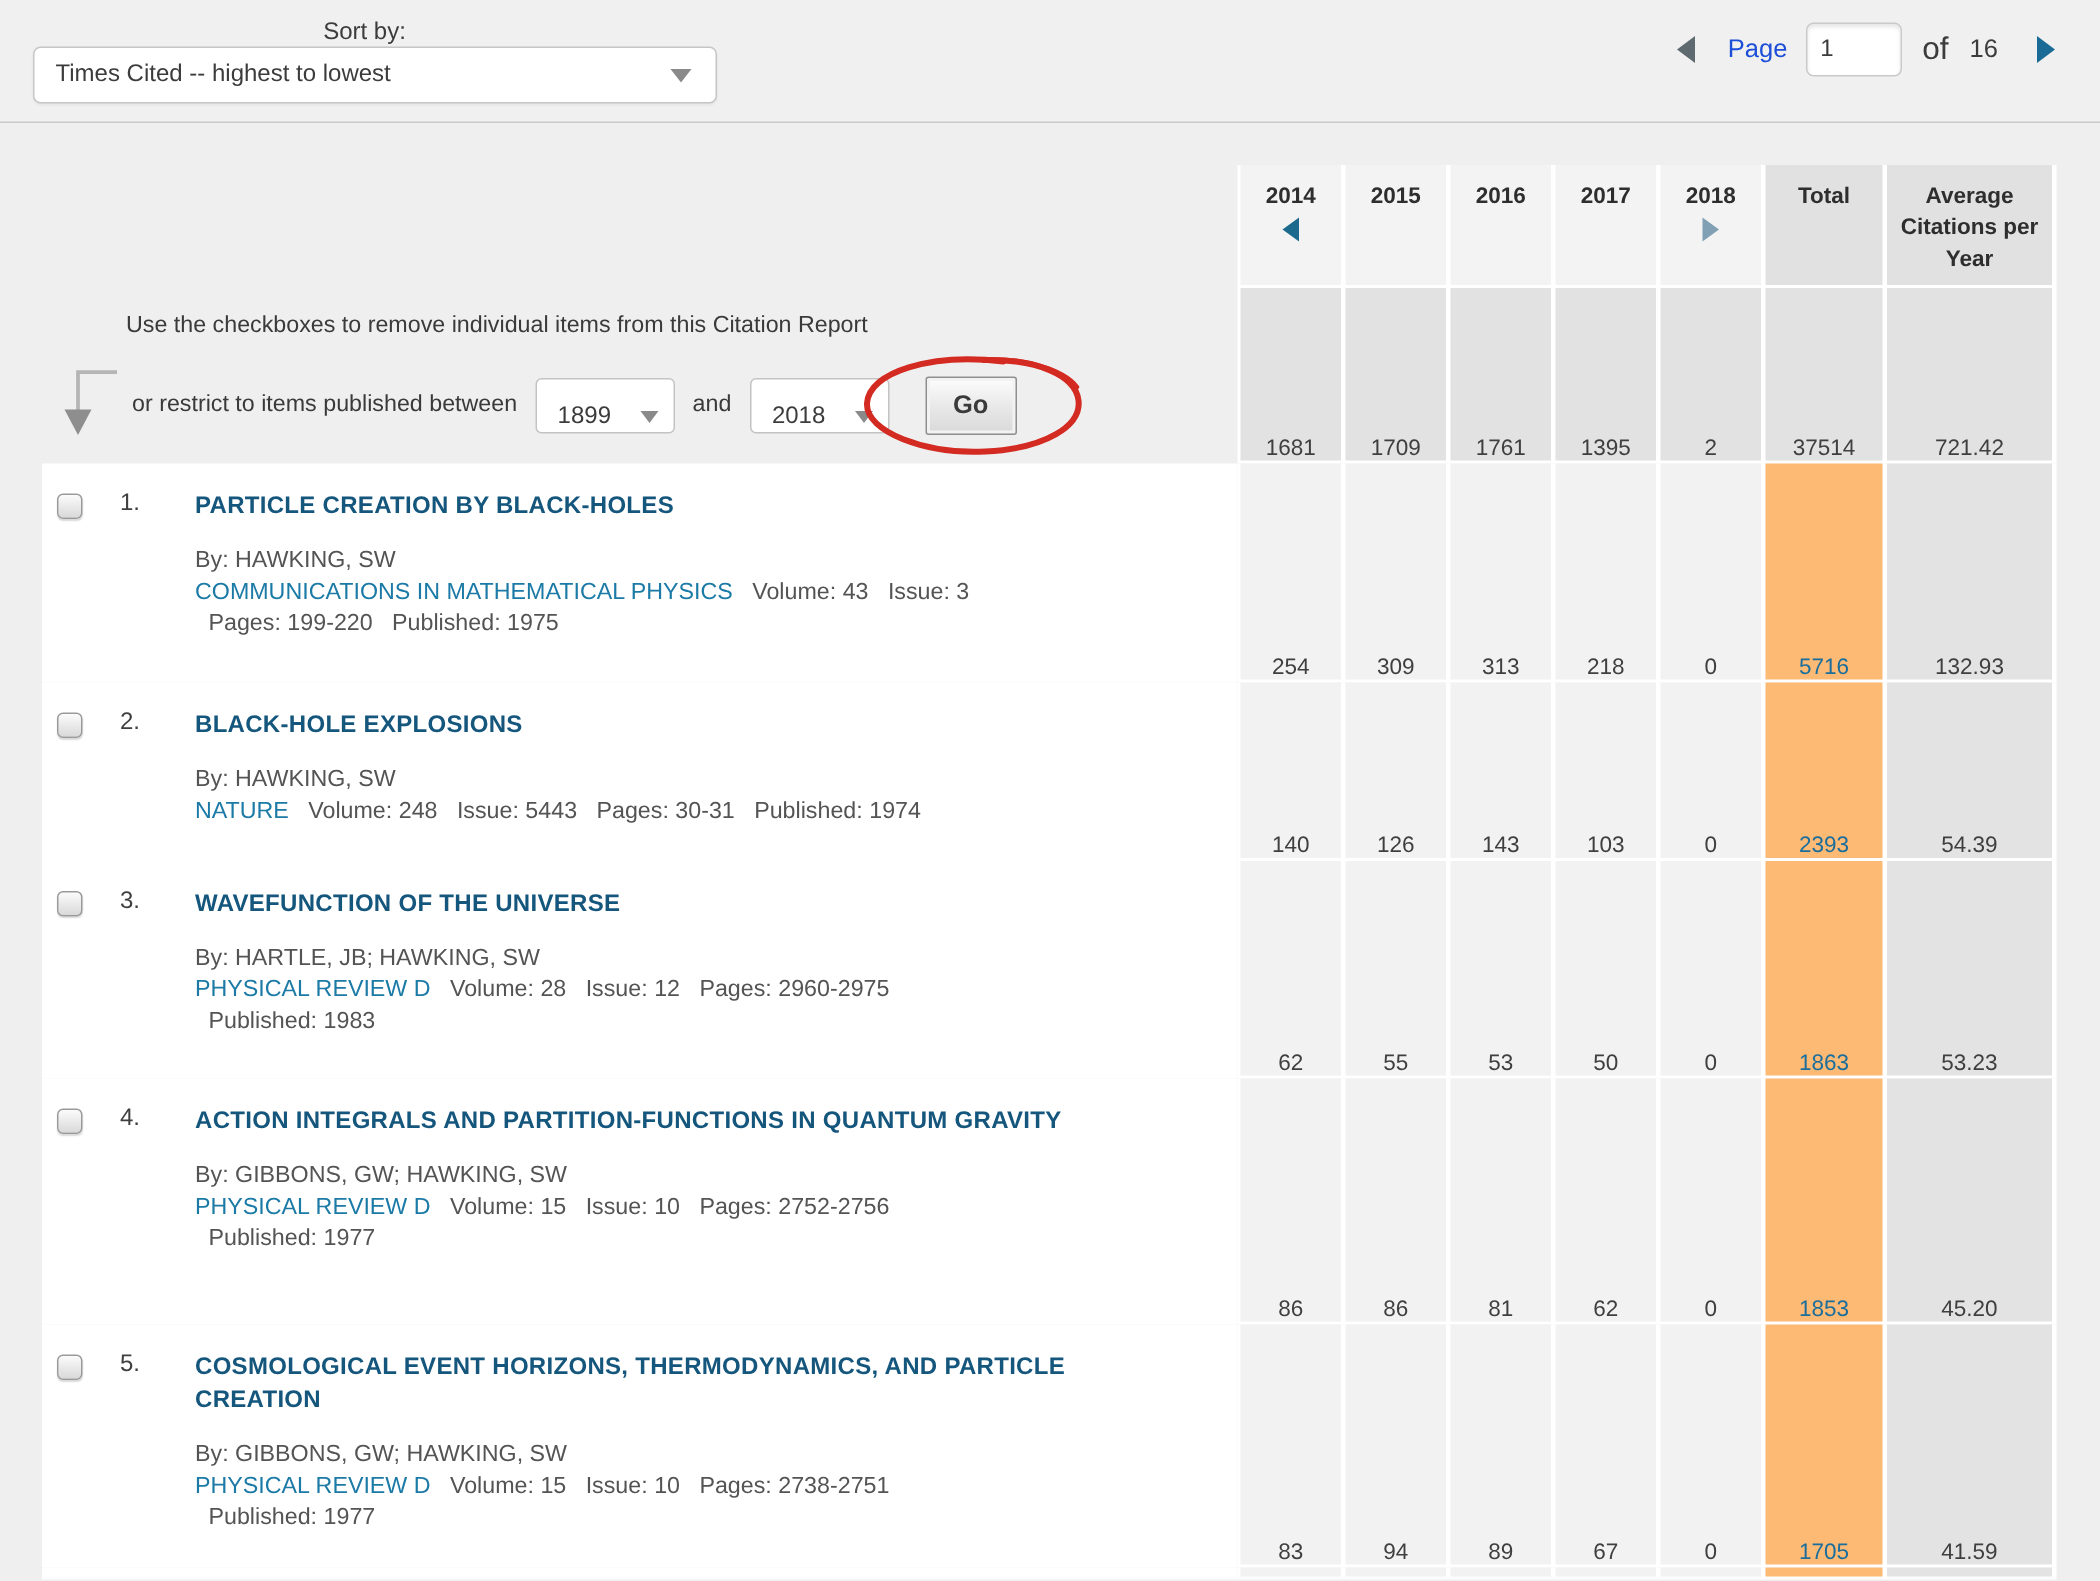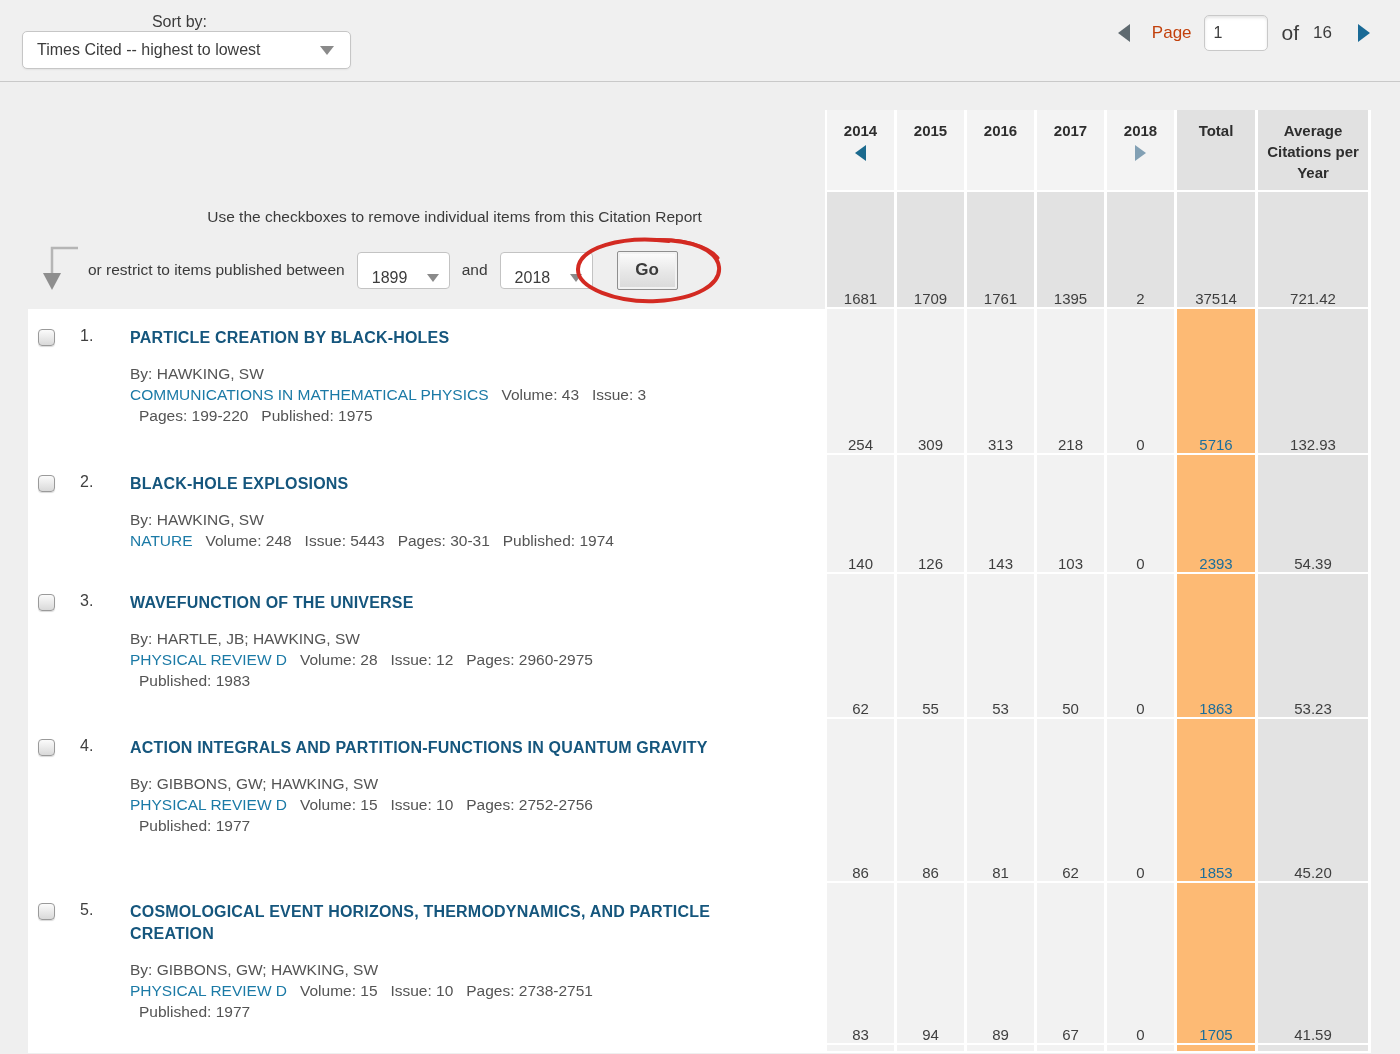--- a/index.html
+++ b/index.html
@@ -13,39 +13,39 @@
 
   
   .topbar {
     height:82px; background:#f0f0f0; border-bottom:1px solid #c9c9c9;
     display:flex; align-items:flex-start; justify-content:space-between;
     padding:13px 30px 0 22px;
   }
   .sort-group { display:flex; align-items:center;flex-direction:column; }
   .sort-label { font-size:16px; color:#3c3c3c; margin-right:14px; }
   .sort-select {
-    width:329px; height:38px; background:#fff; border:1px solid #c6c6c6;
+    width:456px; height:38px; background:#fff; border:1px solid #c6c6c6;
     border-radius:5px; display:flex; align-items:center; justify-content:space-between;
     padding:0 16px 0 14px; cursor:pointer; box-shadow:0 1px 2px rgba(0,0,0,0.06);
   }
   .sort-select .value { font-size:16px; color:#3c3c3c; }
   .tri-down {
     width:0; height:0; border-left:7px solid transparent; border-right:7px solid transparent;
     border-top:9px solid #8a8a8a;
   }
   .pagenav { display:flex; align-items:center; margin-top:2px; }
   .arrow-left-gray {
     width:0; height:0; border-top:9px solid transparent; border-bottom:9px solid transparent;
     border-right:12px solid #5f6a70; margin-right:22px; cursor:pointer;
   }
   .arrow-right-blue {
     width:0; height:0; border-top:9px solid transparent; border-bottom:9px solid transparent;
     border-left:12px solid #1a6a96; margin-left:26px; cursor:pointer;
   }
-  .page-label { font-size:17px; color:#c2410c; margin-right:12px; }
+  .page-label { font-size:17px; color:#1d4ed8; margin-right:12px; }
   .page-input {
     width:64px; height:36px; border:1px solid #c9c9c9; border-radius:5px;
     font-family:"Liberation Sans", sans-serif; font-size:16px; color:#3c3c3c;
     padding:0 0 0 9px; background:#fff; box-shadow:inset 0 2px 3px rgba(0,0,0,0.10);
     outline:none;
   }
   .of-label { font-size:21px; color:#3c3c3c; margin-left:14px; }
   .total-pages { font-size:17px; color:#3c3c3c; margin-left:14px; }
 
   
@@ -83,21 +83,21 @@
   .band.r3 { height:145px; }
   .band.r4 { height:164px; }
   .band.r5 { height:162px; }
   .band.partial { height:8px; }
   .band.partial .cell { margin-right:3px; }
 
   .total-link { color:#1b6e9c; cursor:pointer; text-decoration:none; }
 
   
   .instr-wrap { padding-top:16px; }
-  .instr-line1 { margin-left:56px; font-size:15.5px; color:#3a3a3a;text-align:center; }
+  .instr-line1 { margin-left:56px; font-size:15.5px; color:#3a3a3a; }
   .restrict-row { display:flex; align-items:center; margin-top:22px; margin-left:10px; }
   .elbow-icon { flex:none; margin-top:-4px; }
   .restrict-label { font-size:15.5px; color:#3a3a3a; margin-left:8px; }
   .year-select {
     width:93px; height:37px; background:#fff; border:1px solid #c3c3c3; border-radius:4px;
     display:flex; align-items:center; justify-content:space-between;
     padding:16px 10px 0 14px; margin-left:12px; cursor:pointer;
   }
   .year-select .value { font-size:16px; color:#3c3c3c; }
   .year-select .tri-down { border-left-width:6px; border-right-width:6px; border-top-width:8px; }

